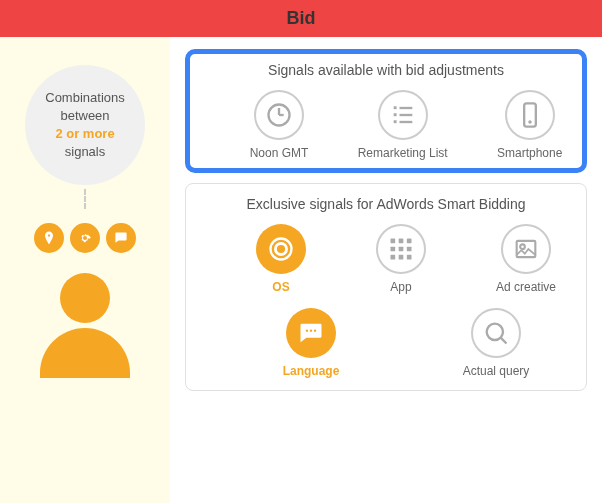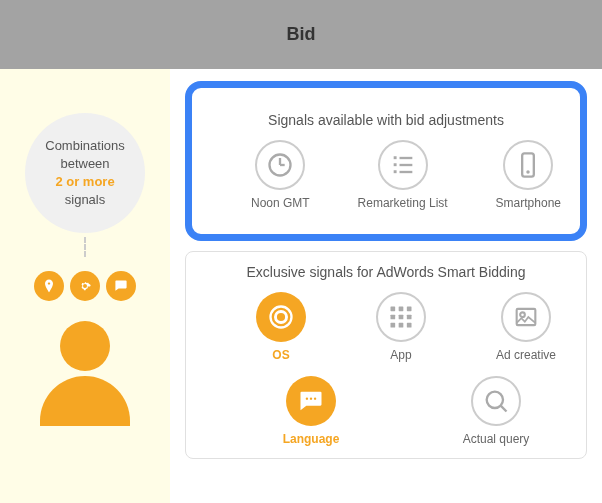--- a/index.html
+++ b/index.html
@@ -5,44 +5,44 @@
     * { box-sizing: border-box; margin: 0; padding: 0; }
     body {
       width: 602px;
       height: 503px;
       font-family: Arial, sans-serif;
       background: #fff;
       overflow: hidden;
     }
 
     .header {
-      background: #a3a3a3;
-      text-align: center;
-      padding: 24px 0;
+      background: #ef4444;
+      text-align: center;
+      padding: 8px 0;
       font-size: 18px;
       font-weight: bold;
       color: #333;
       width: 100%;
     }
 
     .main-content {
       display: flex;
       flex-direction: row;
       height: calc(503px - 36px);
     }
 
     
     .left-panel {
       width: 170px;
       background: #fffde7;
       display: flex;
       flex-direction: column;
       align-items: center;
       justify-content: flex-start;
-      padding-top: 44px;
+      padding-top: 28px;
       position: relative;
     }
 
     .combinations-bubble {
       background: #f0f0f0;
       border-radius: 50%;
       width: 120px;
       height: 120px;
       display: flex;
       flex-direction: column;
@@ -104,23 +104,23 @@
     
     .right-panel {
       flex: 1;
       display: flex;
       flex-direction: column;
       padding: 12px 15px;
       gap: 10px;
     }
 
     .signals-box {
-      border: 7px solid #3b82f6;
-      border-radius: 16px;
-      padding: 24px 15px;
+      border: 5px solid #3b82f6;
+      border-radius: 10px;
+      padding: 8px 15px;
       background: #fff;
     }
 
     .signals-box h3 {
       text-align: center;
       font-size: 14px;
       color: #555;
       font-weight: normal;
       margin-bottom: 12px;
     }

